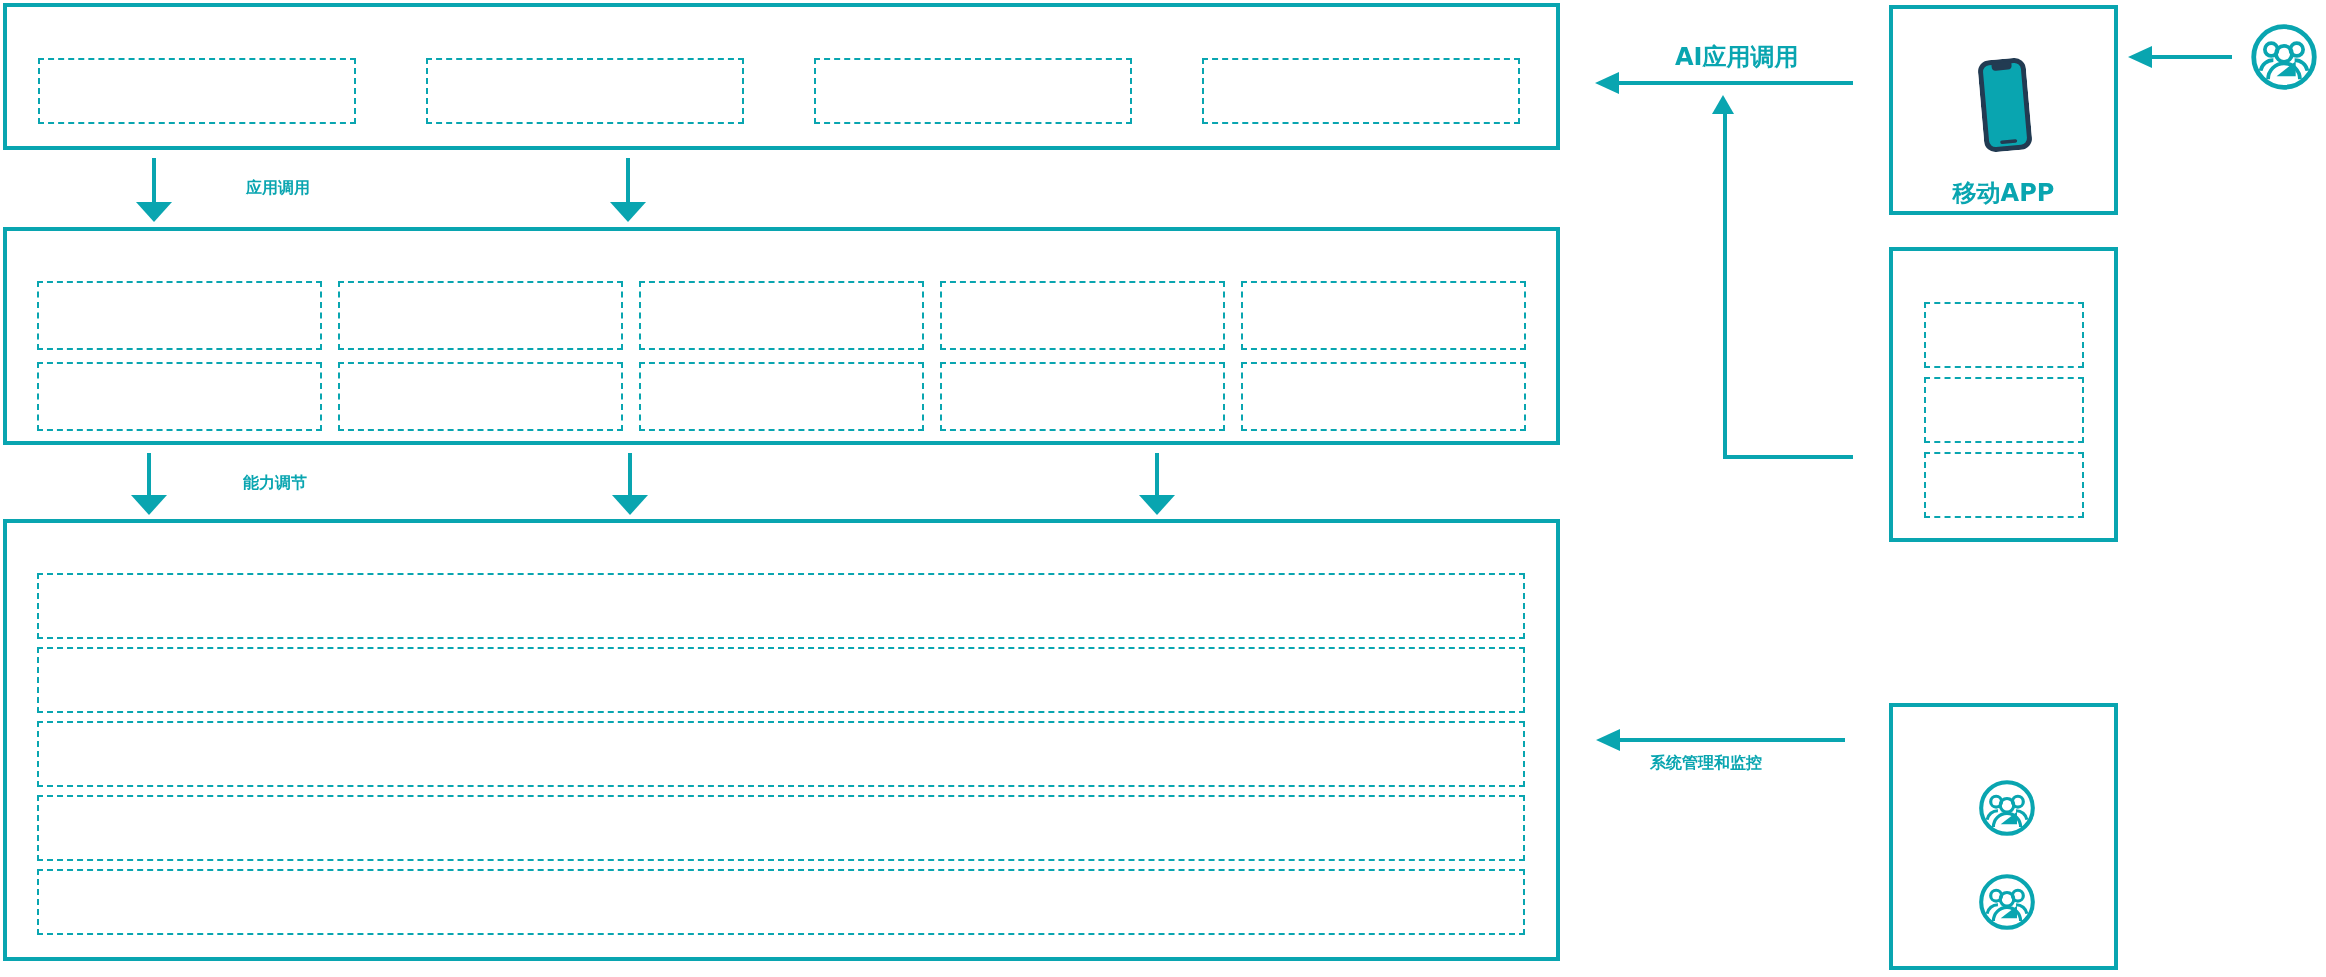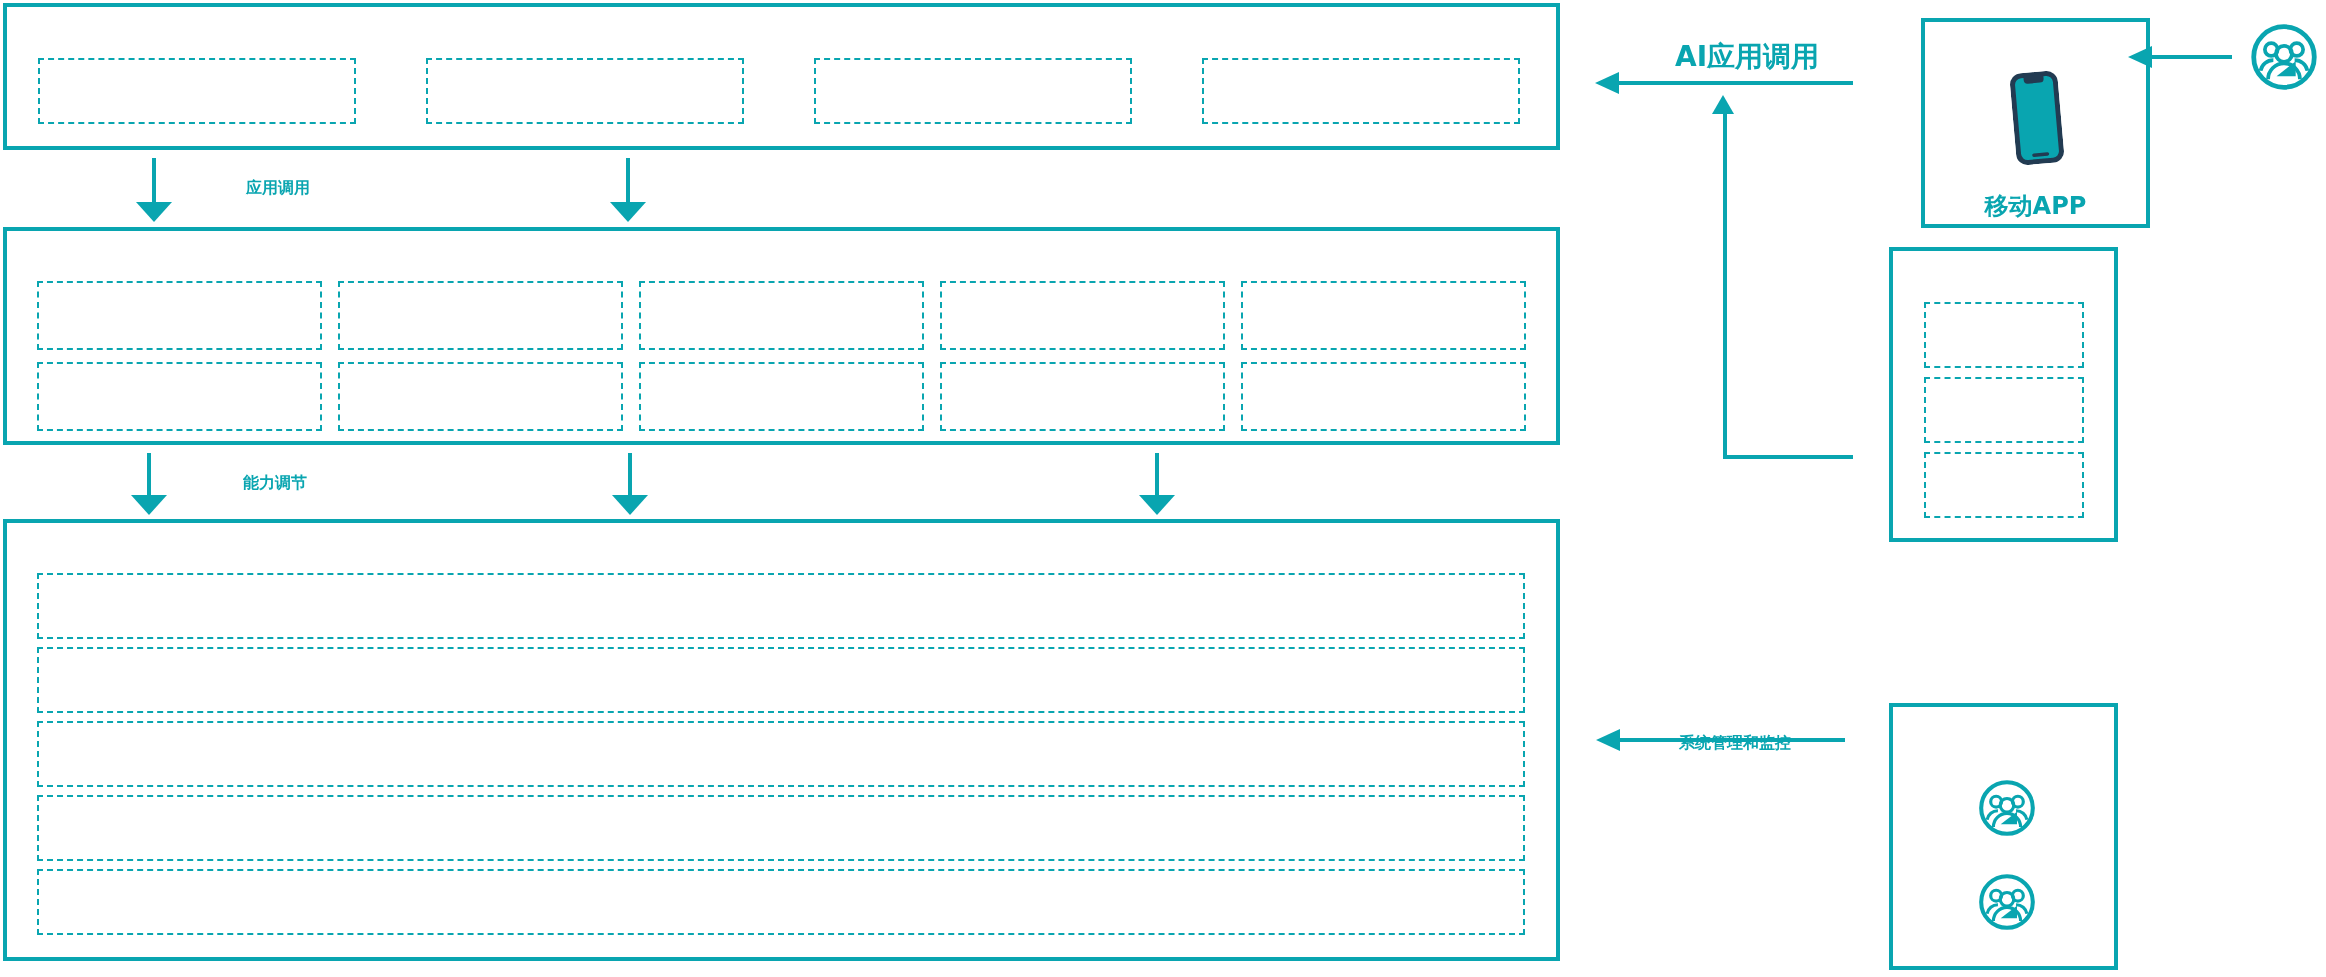--- a/index.html
+++ b/index.html
@@ -43,21 +43,21 @@
   .head-left { position:absolute; width:0; height:0;
                border-top:11px solid transparent; border-bottom:11px solid transparent;
                border-right:24px solid var(--teal); }
   .head-up   { position:absolute; width:0; height:0;
                border-left:11px solid transparent; border-right:11px solid transparent;
                border-bottom:19px solid var(--teal); }
 
   
   .lbl { position:absolute; color:var(--teal); font-weight:700; white-space:nowrap; }
   .lbl-22 { font-size:16px; line-height:24px; }
-  .lbl-24 { font-size:28px; line-height:26px; }
+  .lbl-24 { font-size:24px; line-height:26px; }
   .center-lbl { position:absolute; left:0; right:0; text-align:center; color:var(--teal);
                 font-weight:700; font-size:24px; }
 
   .icon-abs { position:absolute; }
   svg { display:block; }
 </style>
 </head>
 <body>
 
 <div class="stage">
@@ -111,21 +111,21 @@
   </div>
 
   <div class="lbl lbl-24" style="left:1675px; top:44px;">AI应用调用</div>
   <div class="hline" style="left:1619px; top:81px; width:234px;"></div>
   <div class="head-left" style="left:1595px; top:72px;"></div>
 
   <div class="head-up" style="left:1712px; top:95px;"></div>
   <div class="vline" style="left:1723px; top:114px; height:345px;"></div>
   <div class="hline" style="left:1723px; top:455px; width:130px;"></div>
 
-  <div class="panel" style="left:1889px; top:18px; width:229px; height:210px;margin-left:32px;">
+  <div class="panel" style="left:1889px; top:5px; width:229px; height:210px;">
     <div class="icon-abs" style="left:88px; top:50px; transform:rotate(-5deg);">
       <svg width="48" height="92" viewBox="0 0 48 92">
         <rect x="2.5" y="2.5" width="43" height="87" rx="9" fill="var(--teal)" stroke="var(--dark)" stroke-width="5"></rect>
         <path d="M14 3 h20 v4 a4 4 0 0 1 -4 4 h-12 a4 4 0 0 1 -4 -4 z" fill="var(--dark)"></path>
         <rect x="16" y="81" width="17" height="3.5" rx="1.75" fill="var(--dark)"></rect>
       </svg>
     </div>
     <div class="center-lbl" style="top:168px;">移动APP</div>
   </div>
 
@@ -147,21 +147,21 @@
   <div class="panel" style="left:1889px; top:247px; width:229px; height:295px;">
     <div class="stack-int">
       <div class="dbox"></div>
     <div class="dbox"></div>
         <div class="dbox"></div>
       </div>
   </div>
 
   <div class="hline" style="left:1620px; top:738px; width:225px;"></div>
   <div class="head-left" style="left:1596px; top:729px;"></div>
-  <div class="lbl lbl-22" style="left:1650px; top:731px;margin-left:29px;">系统管理和监控</div>
+  <div class="lbl lbl-22" style="left:1650px; top:751px;">系统管理和监控</div>
 
   <div class="panel" style="left:1889px; top:703px; width:229px; height:267px;">
     <div class="icon-abs" style="left:85px; top:72px;">
       <svg width="58" height="58" viewBox="0 0 64 64">
         <circle cx="32" cy="32" r="28.5" fill="none" stroke="var(--teal)" stroke-width="4.5"></circle>
         <circle cx="20" cy="25" r="6" fill="none" stroke="var(--teal)" stroke-width="3.5"></circle>
         <circle cx="44" cy="25" r="6" fill="none" stroke="var(--teal)" stroke-width="3.5"></circle>
         <path d="M10 45 a12 12 0 0 1 12 -10" fill="none" stroke="var(--teal)" stroke-width="3.5"></path>
         <path d="M54 45 a12 12 0 0 0 -12 -10" fill="none" stroke="var(--teal)" stroke-width="3.5"></path>
         <circle cx="32" cy="29" r="7.5" fill="none" stroke="var(--teal)" stroke-width="3.5"></circle>

